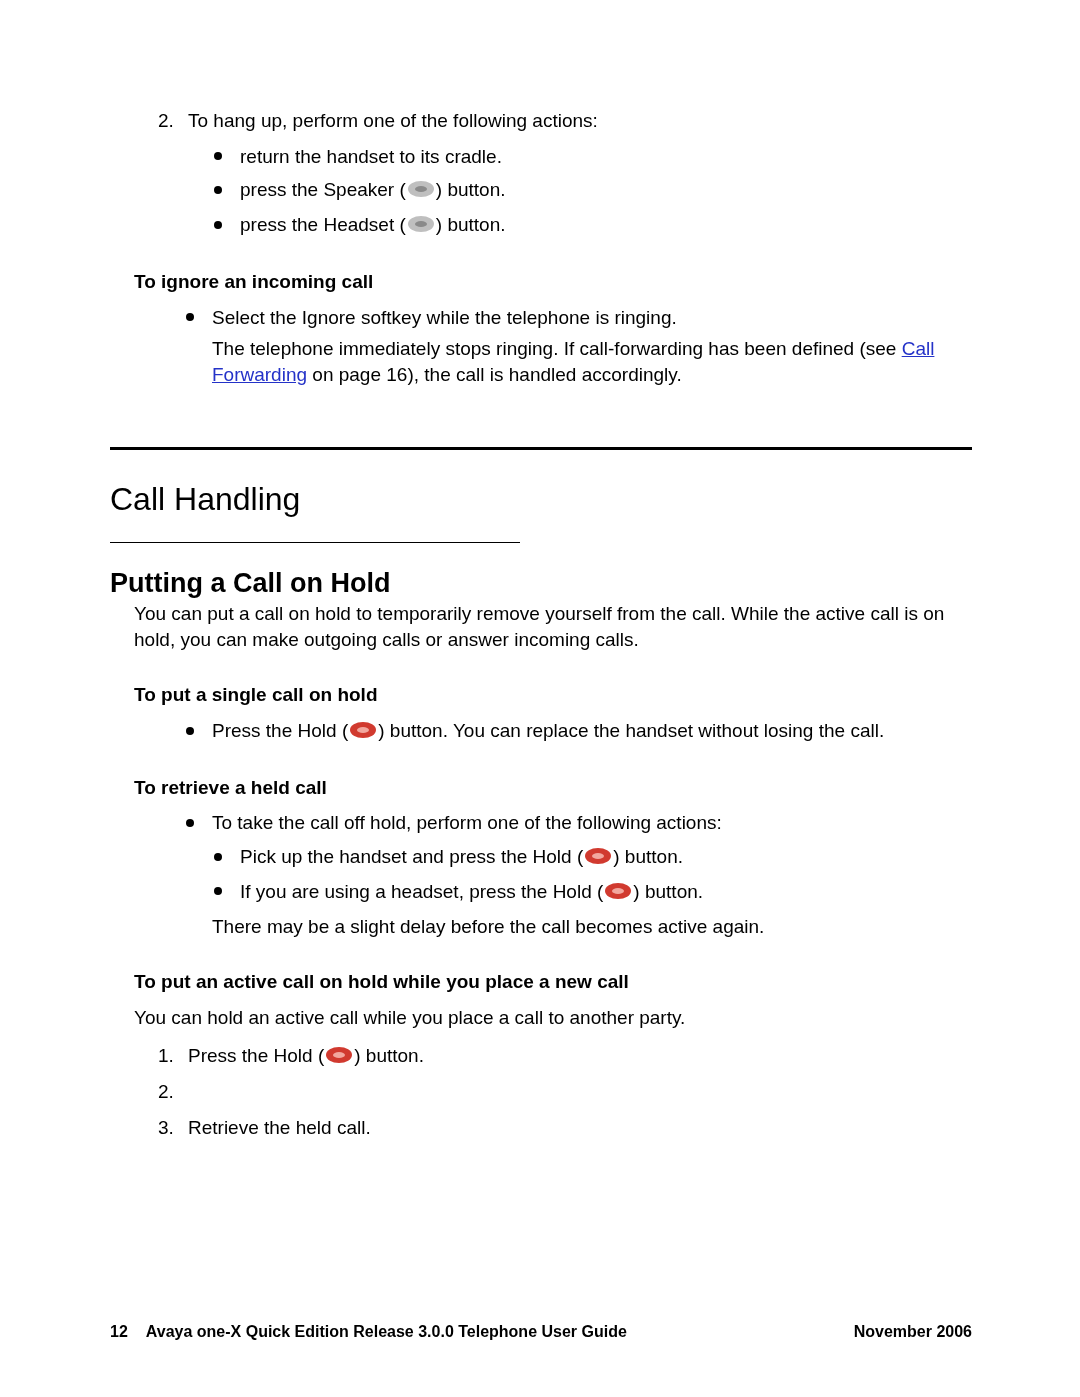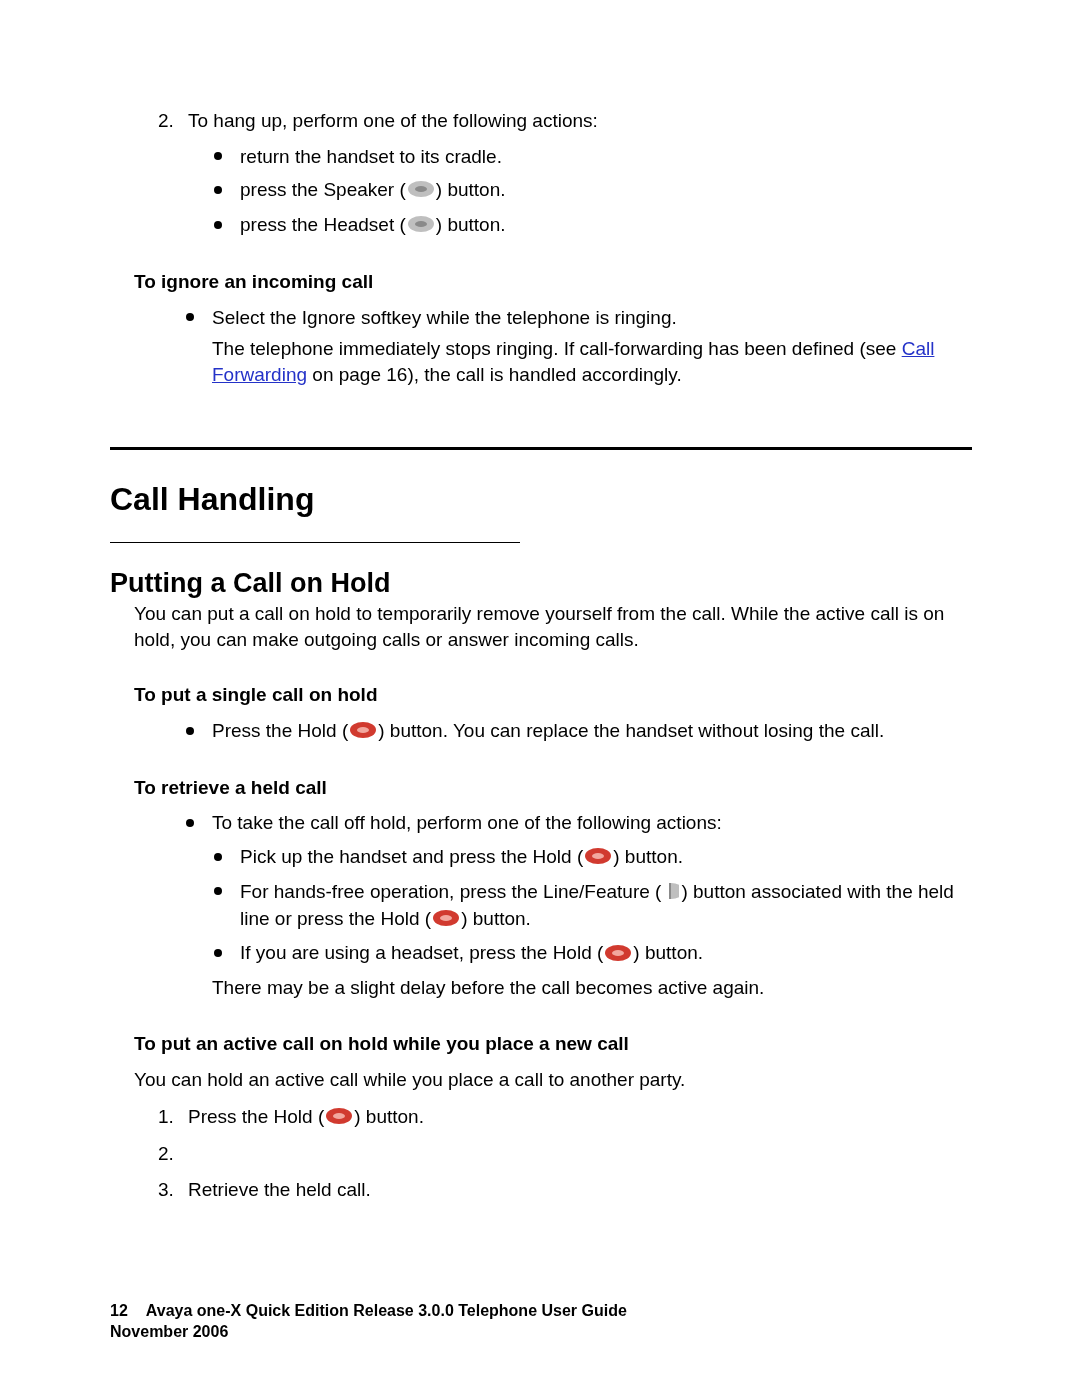--- a/index.html
+++ b/index.html
@@ -44,21 +44,21 @@
     border-radius: 50%;
   }
   .subhead {
     font-weight: bold;
     margin-top: 30px;
     margin-bottom: 10px;
     margin-left: 24px;
   }
   .h1 {
     font-size: 32px;
-    font-weight: bold;
+    font-weight: normal;
     margin-top: 28px;
     margin-bottom: 20px;
   }
   .h2 {
     font-size: 27px;
     font-weight: bold;
     margin-top: 22px;
   }
   .thick-rule {
     border: none;
@@ -90,21 +90,20 @@
   }
   .footer {
     position: absolute;
     left: 110px;
     bottom: 54px;
     width: 862px;
     display: flex;
     justify-content: space-between;
     font-size: 16px;
     font-weight: bold;
-    flex-direction: column;
   }
   .footer .left {
     display: flex;
     gap: 18px;
   }
   .followup {
     margin-left: 26px;
     margin-top: 6px;
     margin-bottom: 6px;
   }
@@ -178,27 +177,20 @@
   <div class="subhead">To retrieve a held call</div>
   <div class="bullet-item indent-2">
     <span>To take the call off hold, perform one of the following actions:</span>
   </div>
   <div class="bullet-item indent-3">
     <span>Pick up the handset and press the Hold (</span><span class="btn-icon"><svg width="26" height="16">
           <use href="#red-btn"></use>
         </svg></span><span>) button.</span>
   </div>
   <div class="bullet-item indent-3">
-    <span>For hands-free operation, press the Line/Feature (</span><span class="btn-icon"><svg width="16" height="16">
-          <use href="#half-btn"></use>
-        </svg></span><span>) button associated with the held line or press the Hold (</span><span class="btn-icon"><svg width="26" height="16">
-          <use href="#red-btn"></use>
-        </svg></span><span>) button.</span>
-  </div>
-  <div class="bullet-item indent-3">
     <span>If you are using a headset, press the Hold (</span><span class="btn-icon"><svg width="26" height="16">
           <use href="#red-btn"></use>
         </svg></span><span>) button.</span>
   </div>
   <div class="para" style="margin-left:102px; margin-top:6px;">There may be a slight delay before the call becomes active again.</div>
 
   <div class="subhead">To put an active call on hold while you place a new call</div>
   <div class="para">You can hold an active call while you place a call to another party.</div>
 
   <div class="num-item indent-1">

